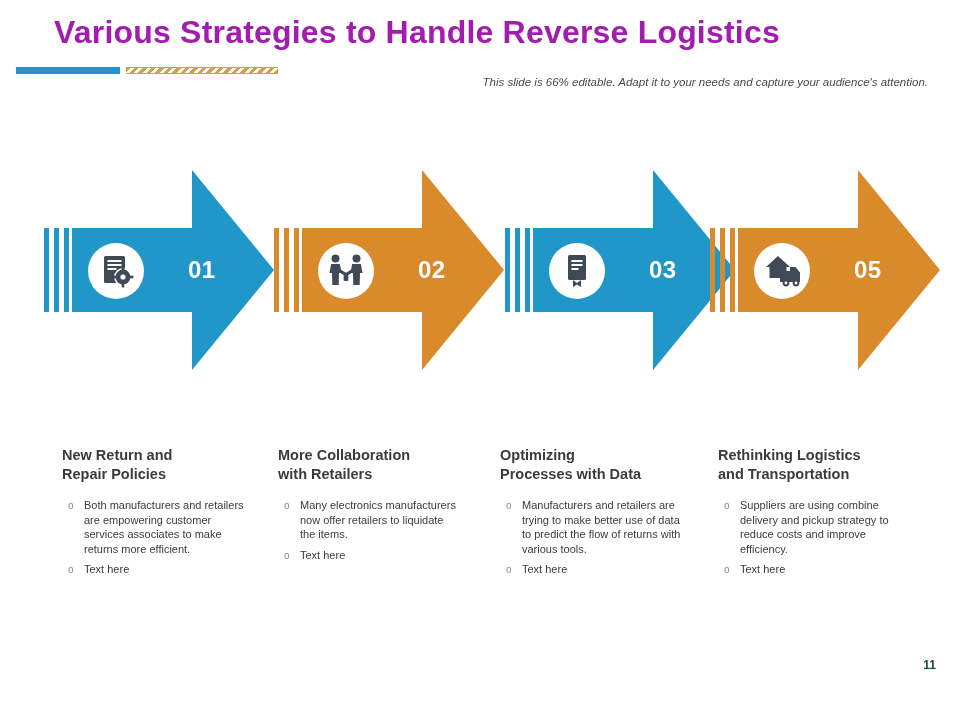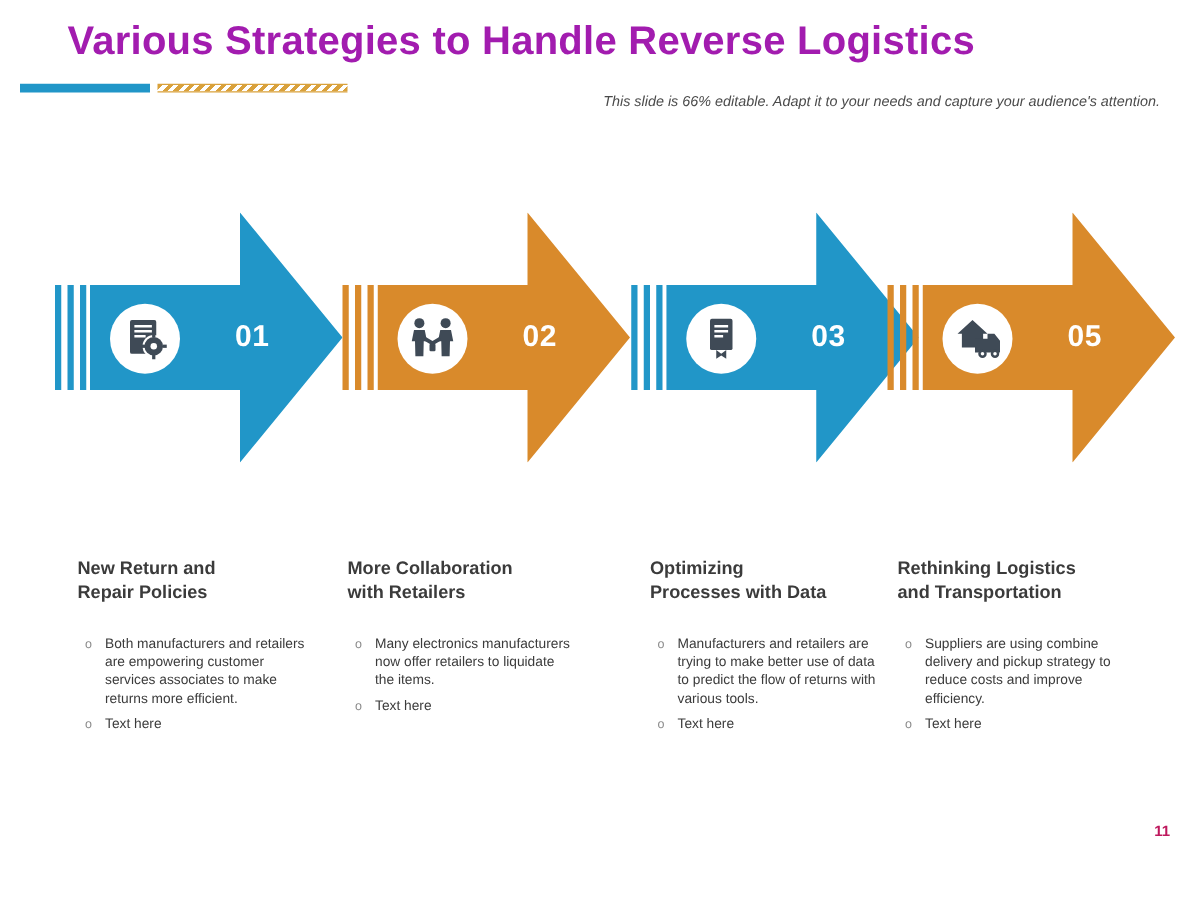--- a/index.html
+++ b/index.html
@@ -121,29 +121,29 @@
   }
 
   
   .col {
     position: absolute;
     top: 446px;
     width: 182px;
   }
   .col.c0 { left: 62px; }
   .col.c1 { left: 278px; }
-  .col.c2 { left: 520px; }
+  .col.c2 { left: 500px; }
   .col.c3 { left: 718px; }
 
   .col-head {
     font-size: 14.5px;
     font-weight: bold;
     color: #3b3b3b;
     line-height: 19px;
-    margin-bottom: 24px;
+    margin-bottom: 14px;
     white-space: pre-line;
   }
   .bullets {
     list-style: none;
     margin: 0;
     padding: 0;
   }
   .bullets li {
     position: relative;
     padding-left: 22px;
@@ -159,21 +159,21 @@
     font-size: 10px;
     color: #8a8a8a;
   }
 
   .page-num {
     position: absolute;
     right: 24px;
     bottom: 48px;
     font-size: 12px;
     font-weight: bold;
-    color: #be185d;
+    color: #14532d;
   }
 </style>
 </head>
 <body>
 
 <div class="slide-title">Various Strategies to Handle Reverse Logistics</div>
 <div class="rule-blue"></div>
 <div class="rule-zig"></div>
 <div class="editable-note">This slide is 66% editable. Adapt it to your needs and capture your audience's attention.</div>
 

